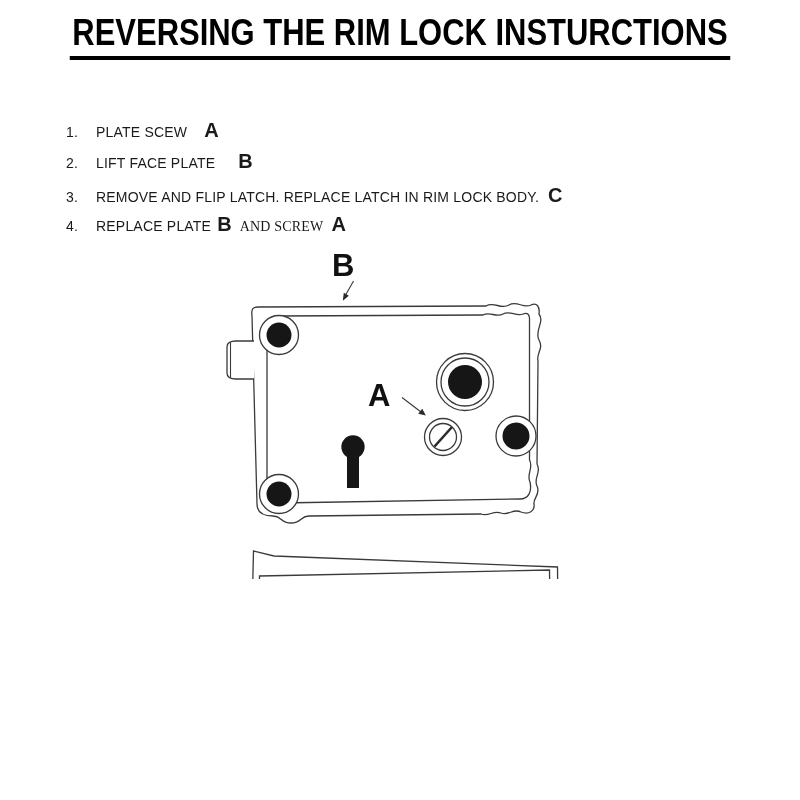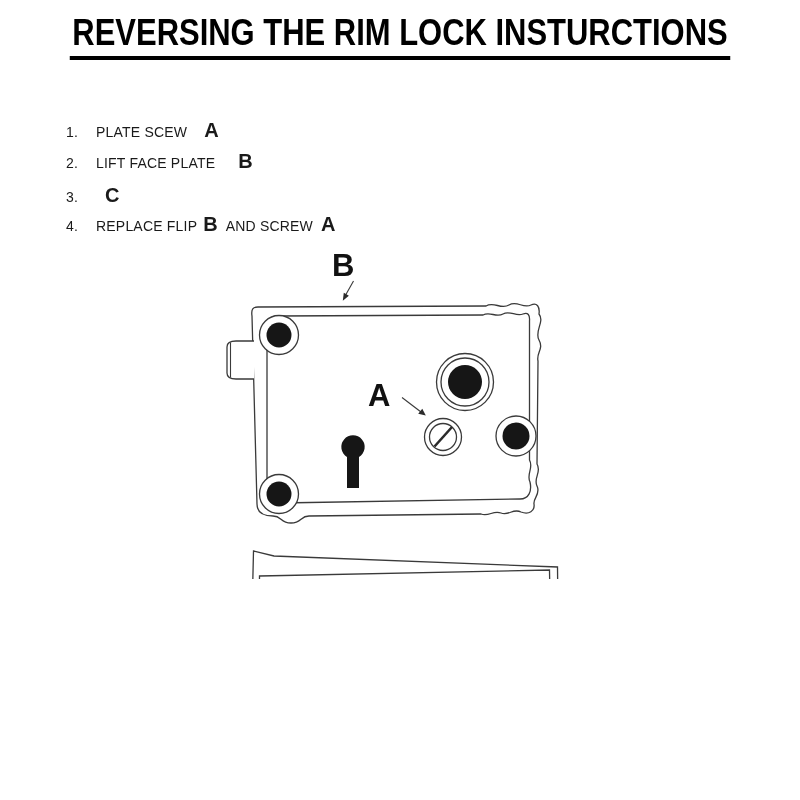--- a/index.html
+++ b/index.html
@@ -21,21 +21,21 @@
   .item.i1{top:0;}
   .item.i2{top:31px;}
   .item.i3{top:65px;}
   .item.i4{top:94px;}
   .num{display:inline-block;width:30px;}
   .ref{font-weight:700;font-size:20px;letter-spacing:0;}
   .i1 .ref{margin-left:17px;}
   .i2 .ref{margin-left:23px;}
   .i3 .ref{margin-left:9px;}
   .i4 .ref.r1{margin-left:6px;}
-  .i4 .txt2{margin-left:8px;}
+  .i4 .txt2{margin-left:8px;font-family:Liberation Serif, serif;}
   .i4 .ref.r2{margin-left:8px;}
   svg.diagram{position:absolute;left:0;top:0;}
   svg.diagram text{font-family:"Liberation Sans",sans-serif;font-weight:700;fill:#111;}
   .ln{stroke:#3a3a3a;stroke-width:1.3;fill:none;}
   .lnw{stroke:#3a3a3a;stroke-width:1.3;fill:#fff;}
   .blk{fill:#161616;stroke:none;}
   .arr{fill:#2b2b2b;stroke:none;}
   .thin{stroke:#3a3a3a;stroke-width:1.1;fill:none;}
 </style>
 </head>
@@ -53,25 +53,26 @@
       <span class="txt">PLATE SCEW</span>
       <span class="ref">A</span>
     </li>
     <li class="item i2">
       <span class="num">2.</span>
       <span class="txt">LIFT FACE PLATE</span>
       <span class="ref">B</span>
     </li>
     <li class="item i3">
       <span class="num">3.</span>
+      <span class="txt">REMOVE AND FLIP LATCH. REPLACE LATCH IN RIM LOCK BODY.</span>
       <span class="ref">C</span>
     </li>
     <li class="item i4">
       <span class="num">4.</span>
-      <span class="txt">REPLACE FLIP</span>
+      <span class="txt">REPLACE PLATE</span>
       <span class="ref r1">B</span>
       <span class="txt2">AND SCREW</span>
       <span class="ref r2">A</span>
     </li>
   </ol>
 
   <svg class="diagram" width="800" height="800" viewBox="0 0 800 800">
 
     <g>
 

